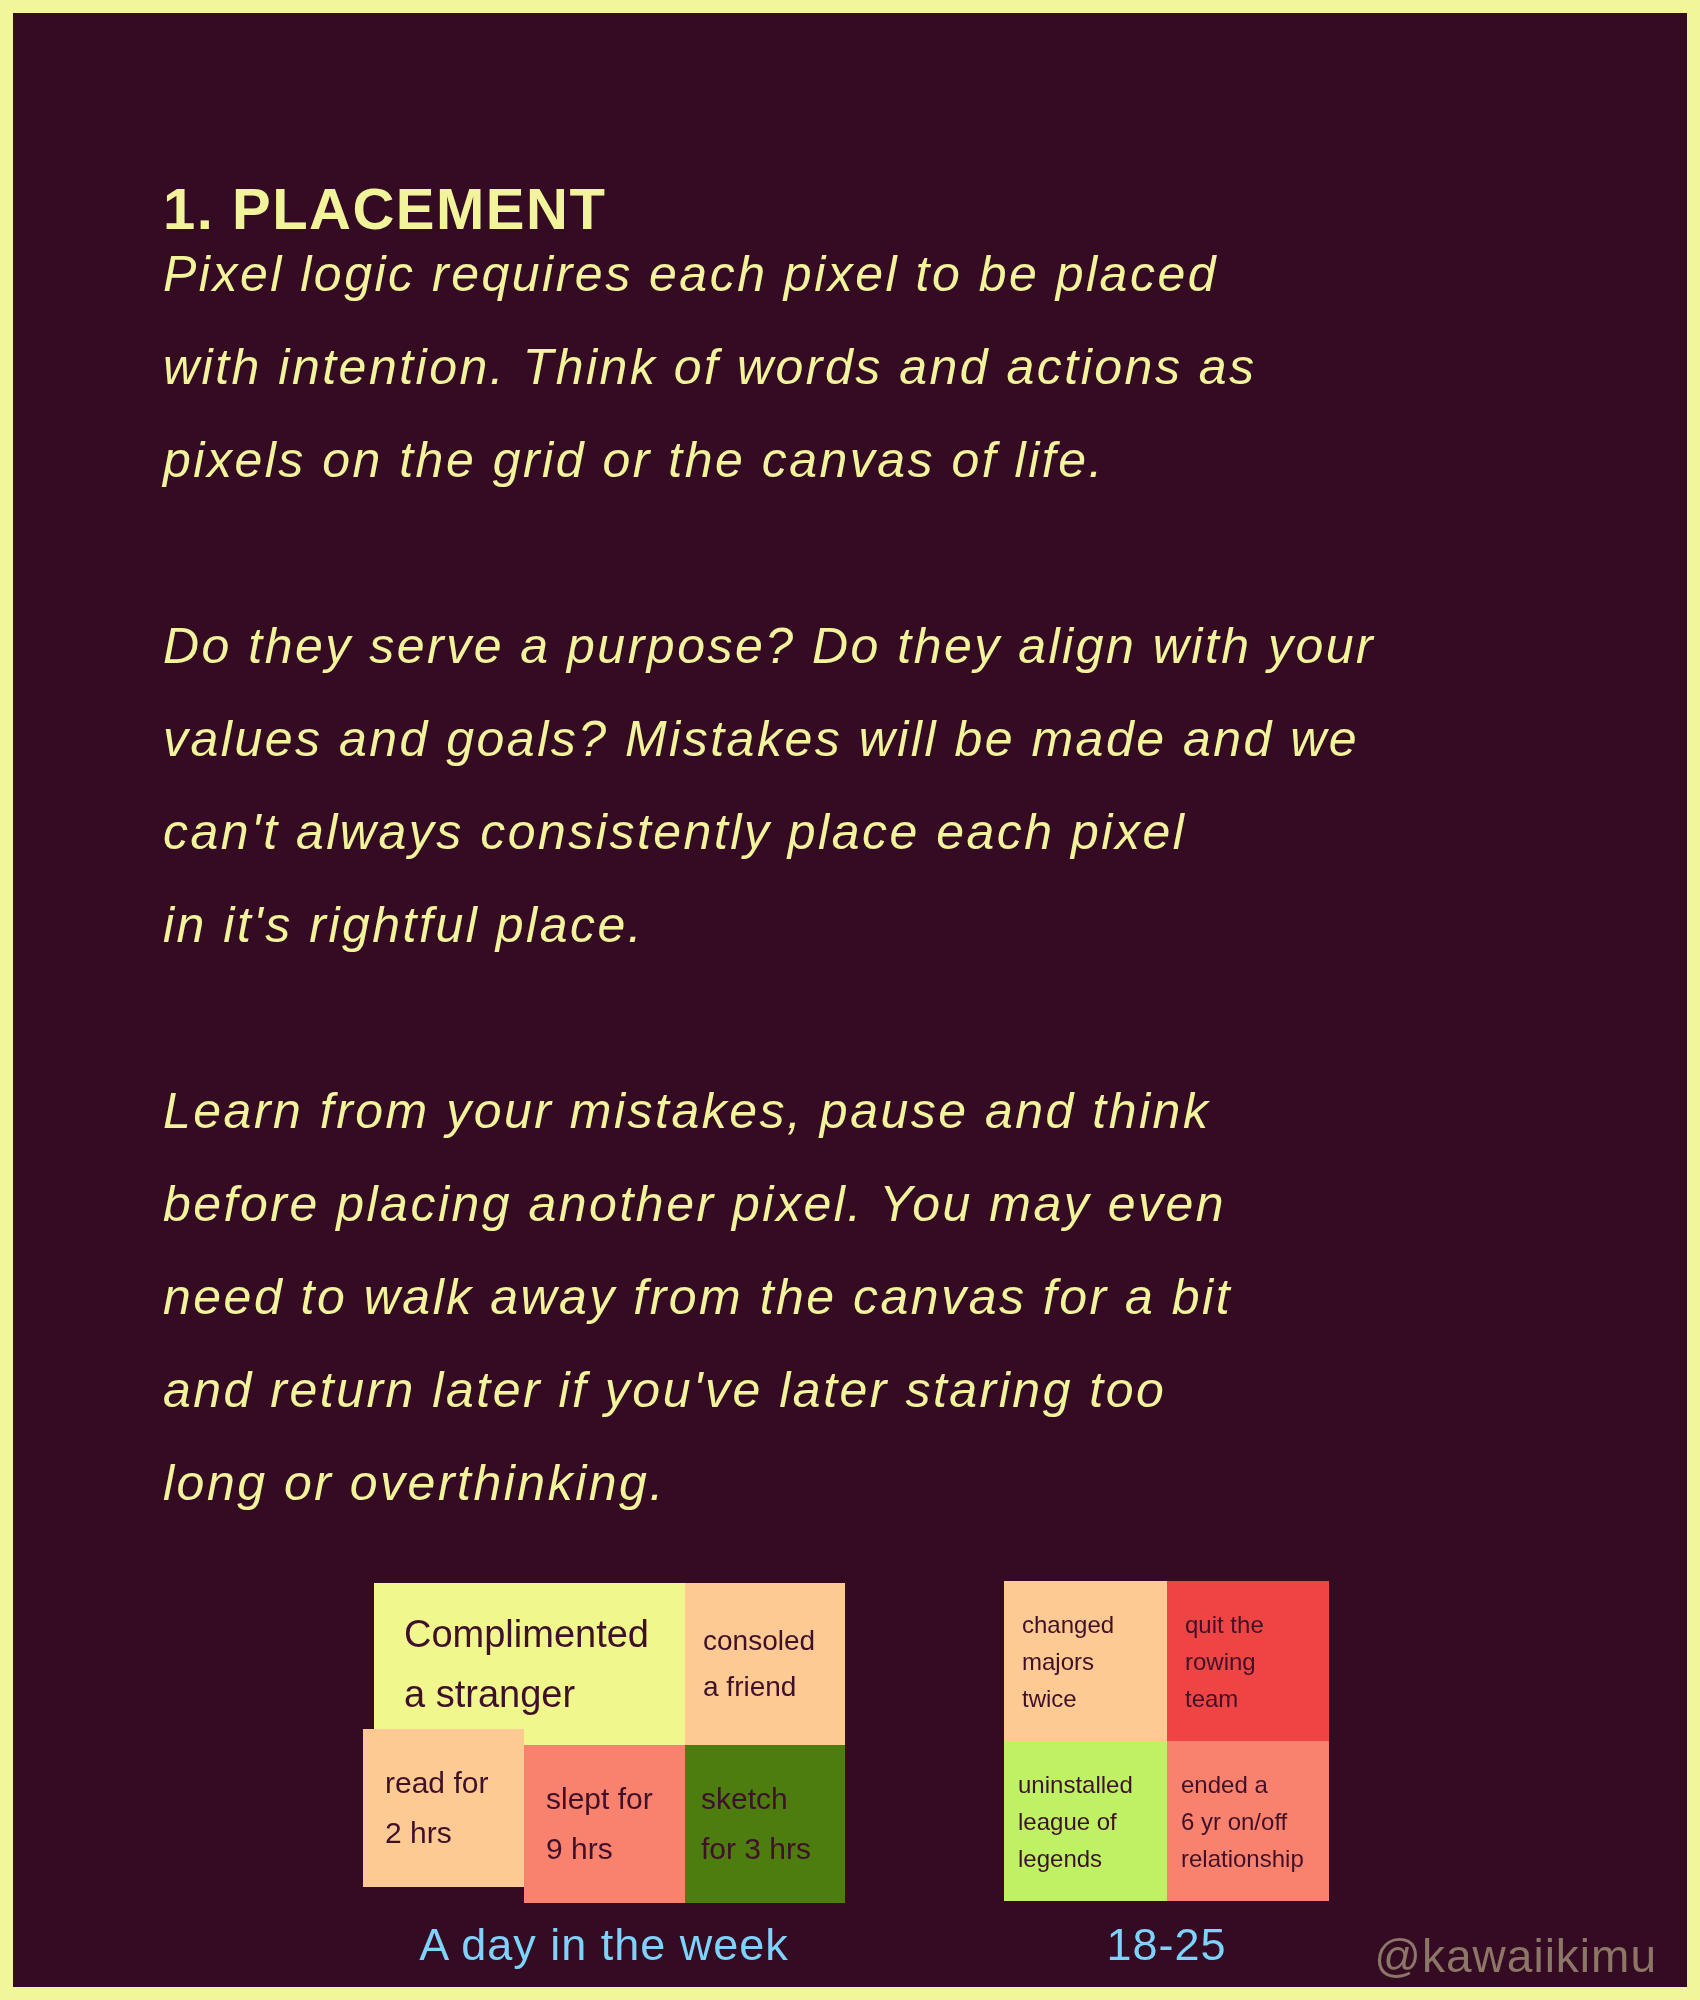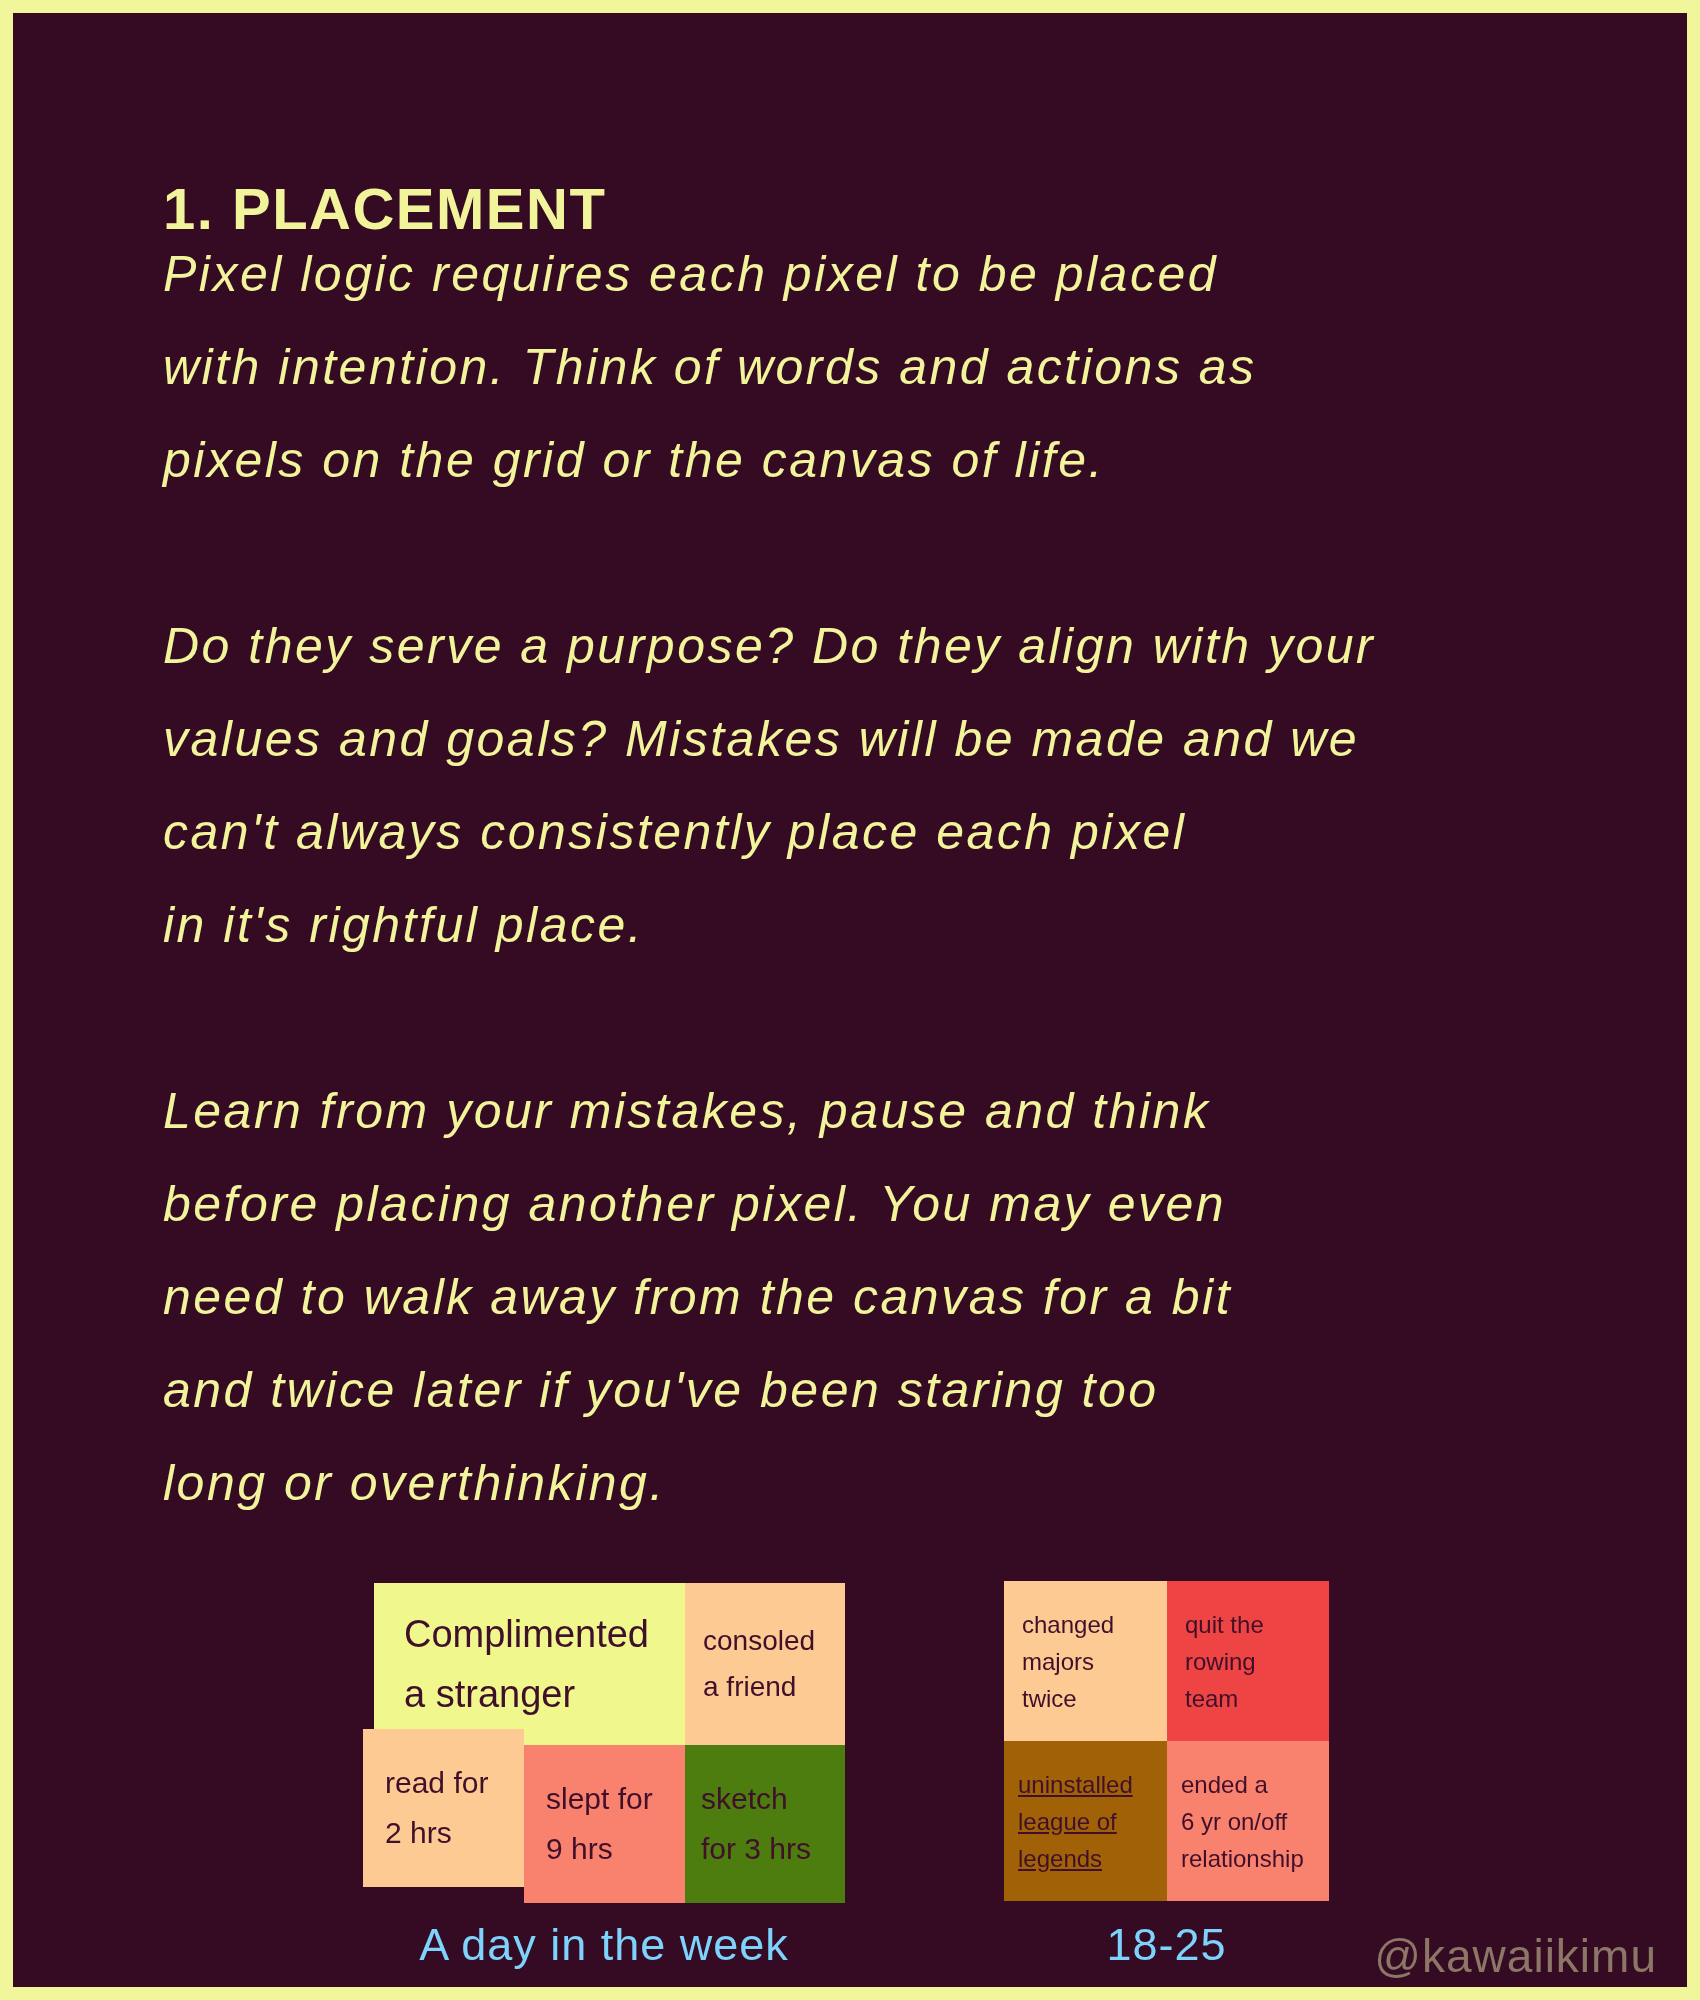--- a/index.html
+++ b/index.html
@@ -97,21 +97,21 @@
     <div class="para">
       <div class="bline">Do they serve a purpose? Do they align with your</div>
       <div class="bline">values and goals? Mistakes will be made and we</div>
       <div class="bline">can't always consistently place each pixel</div>
       <div class="bline">in it's rightful place.</div>
     </div>
     <div class="para">
       <div class="bline">Learn from your mistakes, pause and think</div>
       <div class="bline">before placing another pixel. You may even</div>
       <div class="bline">need to walk away from the canvas for a bit</div>
-      <div class="bline">and twice later if you've been staring too</div>
+      <div class="bline">and return later if you've later staring too</div>
       <div class="bline">long or overthinking.</div>
     </div>
   </div>
 
   <div class="grid grid-left">
     <div class="cell gl-c0" style="background: rgb(240, 247, 141); margin-left: 11px;">
       <span>Complimented</span>
       <span>a stranger</span>
     </div>
     <div class="cell gl-c1" style="background: rgb(252, 202, 146);">
@@ -136,21 +136,21 @@
     <div class="cell gr-c0" style="background: rgb(252, 202, 146);">
       <span>changed</span>
       <span>majors</span>
       <span>twice</span>
     </div>
     <div class="cell gr-c1" style="background: #ef4444;">
       <span>quit the</span>
       <span>rowing</span>
       <span>team</span>
     </div>
-    <div class="cell gr-c2" style="background: #a16207; text-decoration: underline;">
+    <div class="cell gr-c2" style="background: #bef264;">
       <span>uninstalled</span>
       <span>league of</span>
       <span>legends</span>
     </div>
     <div class="cell gr-c3" style="background: rgb(249, 130, 110);">
       <span>ended a</span>
       <span>6 yr on/off</span>
       <span>relationship</span>
     </div>
   </div>

